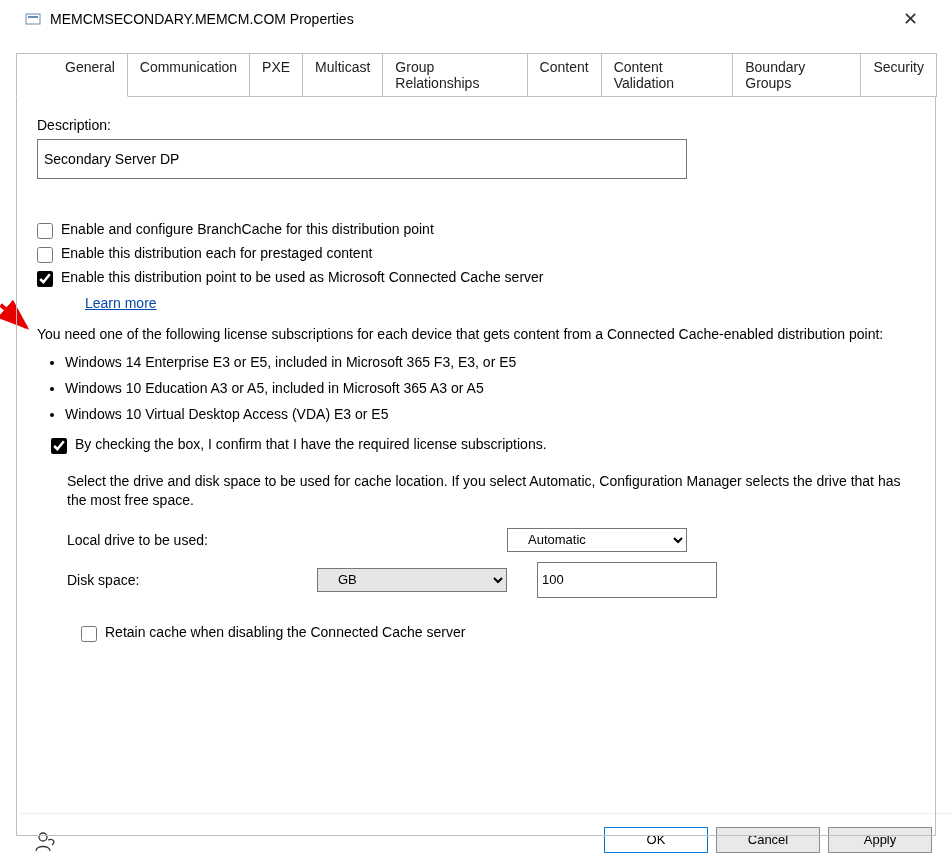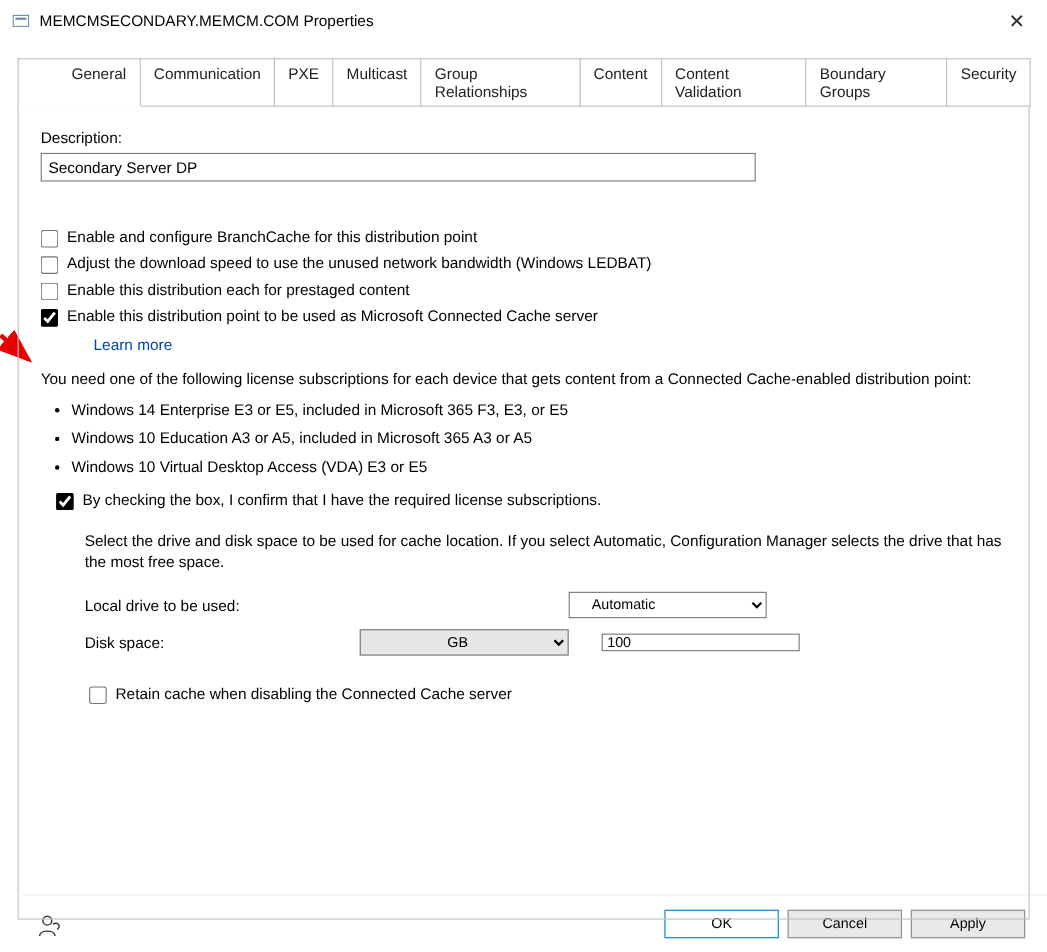--- a/index.html
+++ b/index.html
@@ -10,21 +10,21 @@
       font-size: 13px;
       color: #000;
       background: #fff;
       width: 952px;
       height: 865px;
       position: relative;
     }
     .title-bar {
       display: flex;
       align-items: center;
-      padding: 6px 10px;
+      padding: 6px 24px;
       height: 38px;
     }
     .title-bar .icon {
       width: 18px; height: 18px;
       margin-right: 8px;
       display: inline-flex;
       align-items: center;
       justify-content: center;
     }
     .title-bar .title-text {
@@ -69,39 +69,40 @@
     .tab-panel {
       border: 1px solid #bfbfbf;
       padding: 20px 20px 10px 20px;
       position: relative;
       z-index: 1;
       min-height: 740px;
     }
     .label { display:block; margin-bottom: 6px; font-size: 14px;}
     .text-input {
       width: 650px;
-      height: 26px;
+      height: 40px;
       border: 1px solid #767676;
       padding: 2px 6px;
       font-size: 14px;
       background: #fff;
     }
     .check-row {
       display: flex;
       align-items: flex-start;
       margin: 6px 0;
       font-size: 14px;
     }
     .check-row input[type=checkbox] {
       width: 16px; height: 16px;
       margin: 2px 8px 0 0;
       accent-color: #000;
     }
     .learn-more {
       color: #0645AD;
+      text-decoration: underline;
       margin-left: 48px;
       font-size: 14px;
       cursor: pointer;
       display: inline-block;
       margin-top: 2px;
     }
     .body-text {
       font-size: 14px;
       margin: 14px 0 8px 0;
       line-height: 1.35;
@@ -109,21 +110,21 @@
     .bullets {
       margin: 8px 0 14px 28px;
       padding: 0;
       list-style: disc;
     }
     .bullets li {
       font-size: 14px;
       margin: 10px 0;
     }
     .indent {
-      margin-left: 40px;
+      margin-left: 30px;
     }
     .form-row {
       display: flex;
       align-items: center;
       margin: 10px 0;
     }
     .form-row .flabel {
       width: 230px;
       font-size: 14px;
     }
@@ -133,21 +134,21 @@
       border: 1px solid #767676;
       font-size: 13px;
       padding: 1px 16px;
       background: #fff;
     }
     .combo.gray {
       background: #e6e6e6;
     }
     .spinner {
       width: 180px;
-      height: 16px;
+      height: 36px;
       border: 1px solid #767676;
       font-size: 13px;
       padding: 1px 4px;
     }
     .arrow-pointer {
       position: absolute;
       left: -3px;
       top: 300px;
       width: 44px;
       height: 40px;
@@ -224,24 +225,20 @@
     <input class="text-input" type="text" value="Secondary Server DP" style="">
 
     <div style="height:36px"></div>
 
     <div class="check-row">
       <input type="checkbox" style="">
       <span>Enable and configure BranchCache for this distribution point</span>
     </div>
     <div class="check-row">
       <input type="checkbox" style="">
-      <span>Adjust the download speed to use the unused network bandwidth (Windows LEDBAT)</span>
-    </div>
-    <div class="check-row">
-      <input type="checkbox" style="">
       <span>Enable this distribution each for prestaged content</span>
     </div>
     <div class="check-row">
       <input type="checkbox" checked="" style="">
       <span>Enable this distribution point to be used as Microsoft Connected Cache server</span>
     </div>
     <a class="learn-more">Learn more</a>
 
     <div class="body-text">You need one of the following license subscriptions for each device that gets content from a Connected Cache-enabled distribution point:</div>
 
@@ -262,21 +259,21 @@
       <div class="form-row">
         <span class="flabel">Local drive to be used:</span>
         <span style="width:210px;"></span>
         <select class="combo">
           <option>Automatic</option>
         </select>
       </div>
       <div class="form-row">
         <span class="flabel">Disk space:</span>
         <span style="width:20px;"></span>
-        <select class="combo gray" style="width:190px;text-align:center;">
+        <select class="combo gray" style="width:190px;">
           <option>GB</option>
         </select>
         <span style="width:30px;"></span>
         <input class="spinner" type="number" value="100" style="">
       </div>
     </div>
 
     <div class="check-row indent" style="margin-top:26px; margin-left:44px;">
       <input type="checkbox" style="">
       <span>Retain cache when disabling the Connected Cache server</span>

